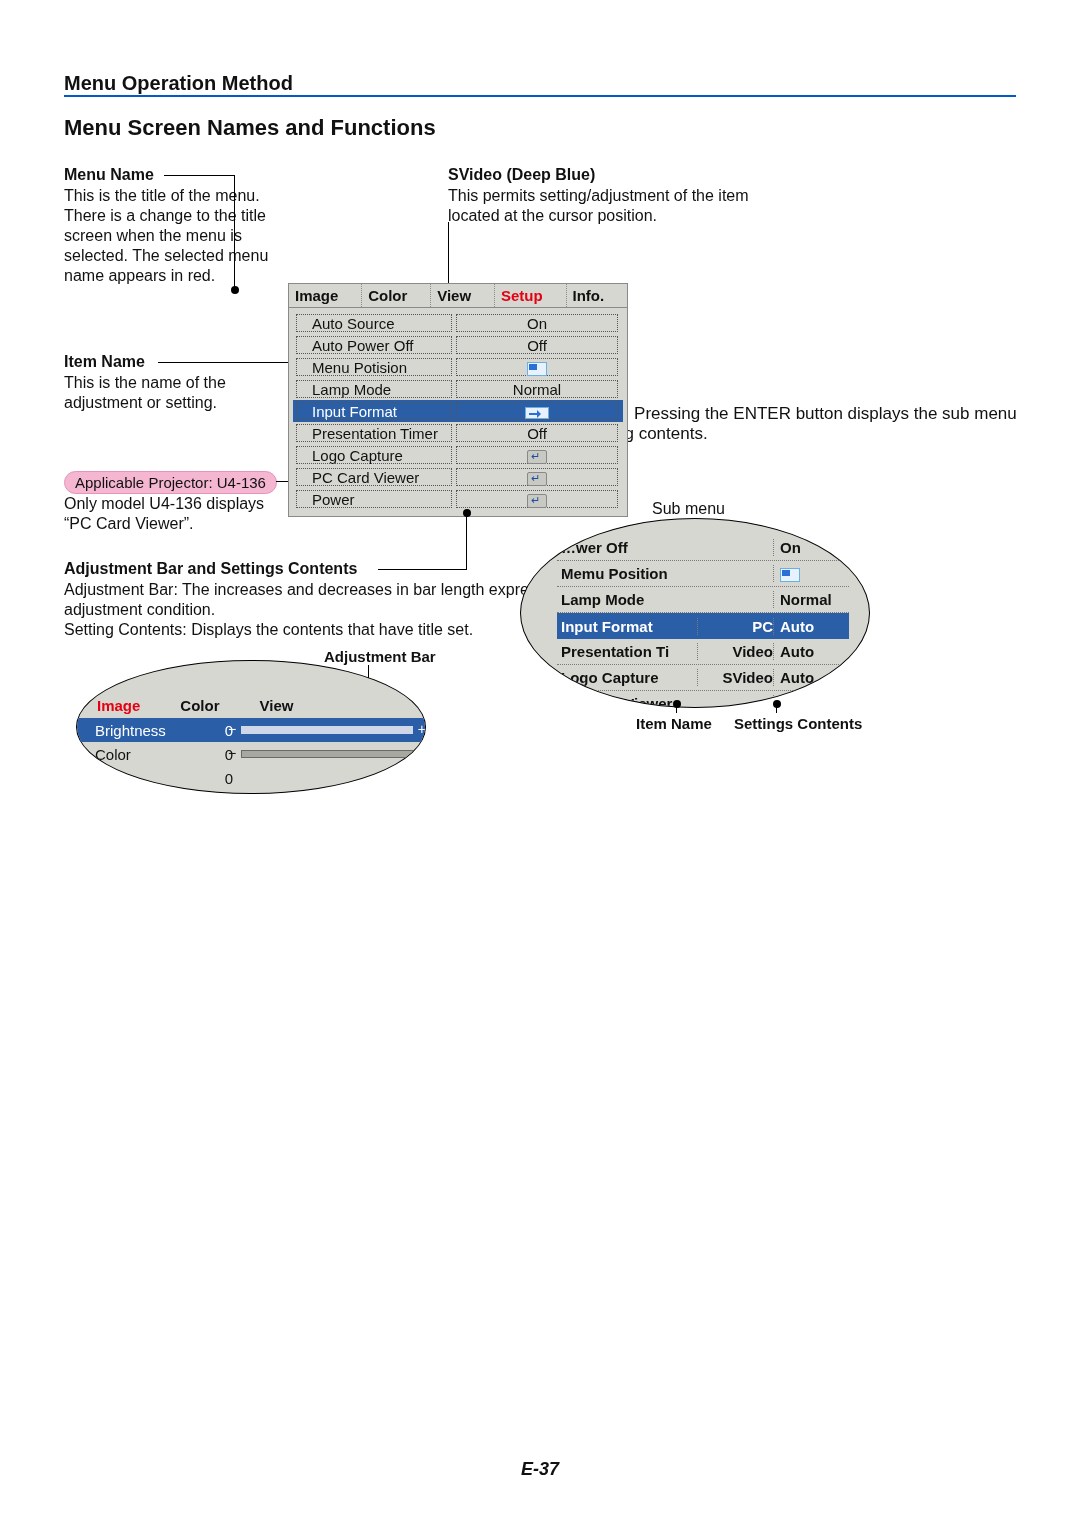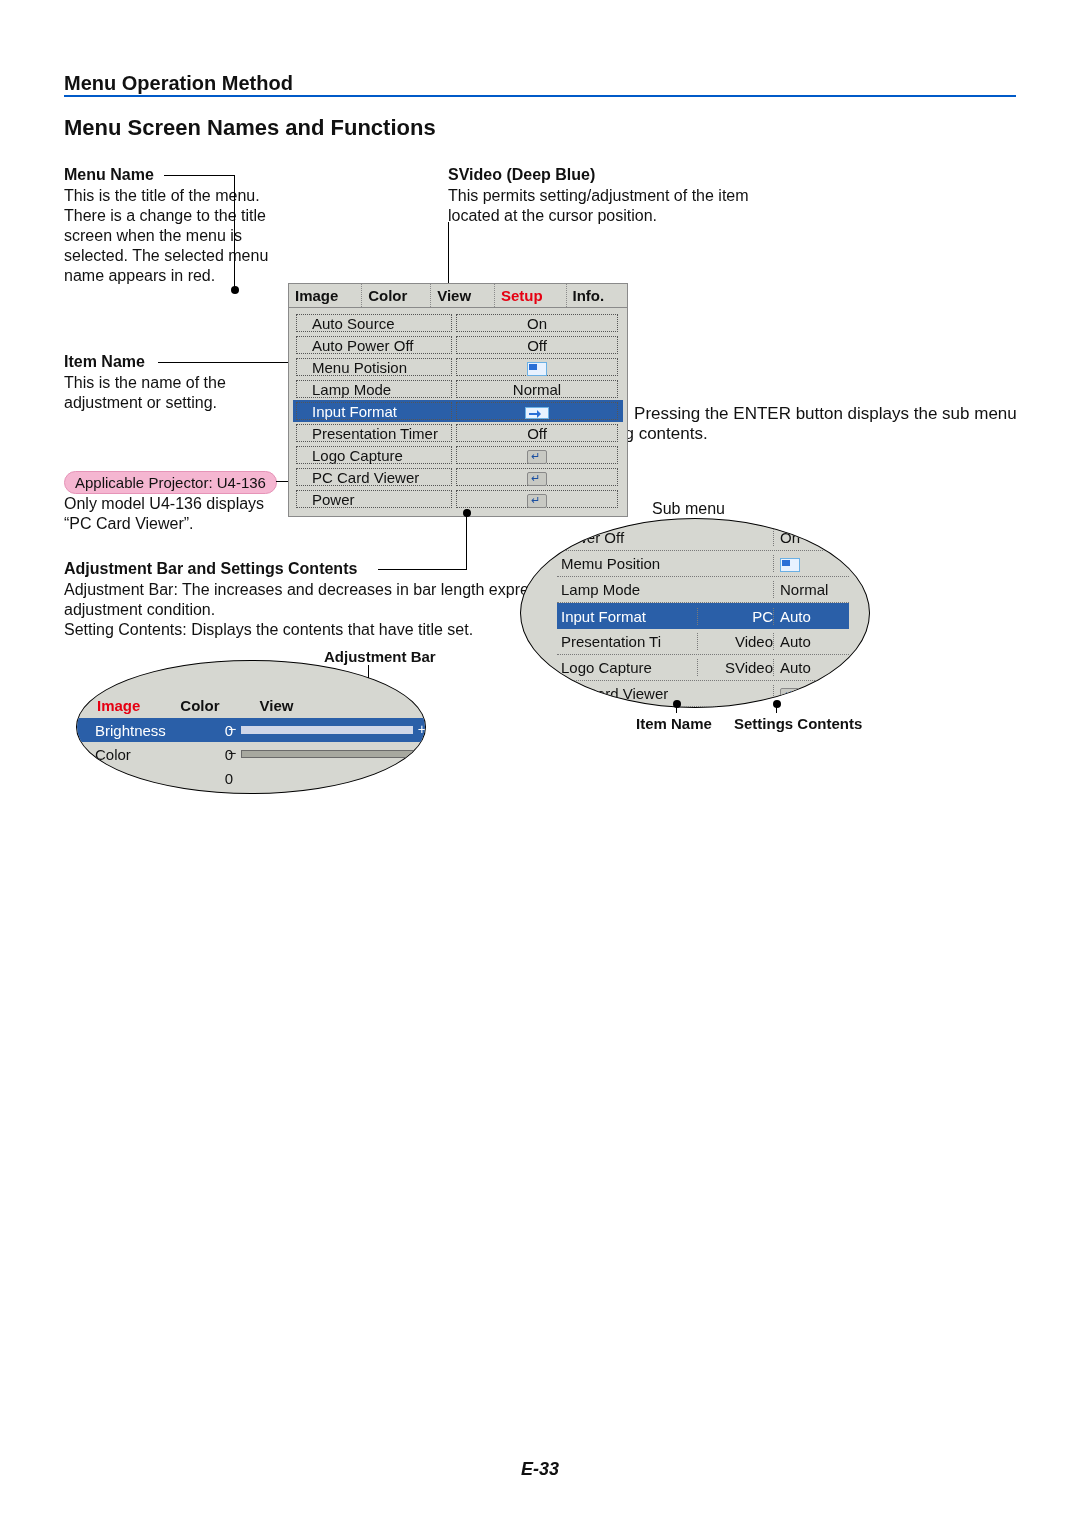--- a/index.html
+++ b/index.html
@@ -257,21 +257,21 @@
   <div class="line" style="left:466px;top:512px;width:1px;height:58px;"></div>
   <div class="dot" style="left:463px;top:509px;"></div>
 
   <div style="position:absolute;left:324px;top:648px;font-weight:bold;font-size:15px;">Adjustment Bar</div>
   <div class="line" style="left:368px;top:665px;width:1px;height:42px;"></div>
   <div class="dot" style="left:365px;top:705px;"></div>
 
   <div style="position:absolute;left:640px;top:500px;font-weight:normal;font-size:16px;margin-left:12px;">Sub menu</div>
 
   <div class="ellipse" style="left:520px;top:518px;width:350px;height:190px;">
-    <div class="submenu-table" id="submenu-rows" style="top:6px;">
+    <div class="submenu-table" id="submenu-rows" style="top:16px;font-weight:bold;">
         <div class="srow">
           <div class="c1">…wer Off</div>
           <div class="c2"></div>
           <div class="c3">On</div>
         </div>
         <div class="srow">
           <div class="c1">Memu Position</div>
           <div class="c2"></div>
           <div class="c3"><span class="pos-ico"></span></div>
         </div>
@@ -331,14 +331,14 @@
           <span class="av">0</span>
           <span class="bar"></span>
         </div>
         <div class="arow">
           <span class="an"></span>
           <span class="av">0</span>
         </div>
       </div>
   </div>
 
-  <div class="pagenum">E-33</div>
+  <div class="pagenum">E-37</div>
 </div>
 
 </body></html>

